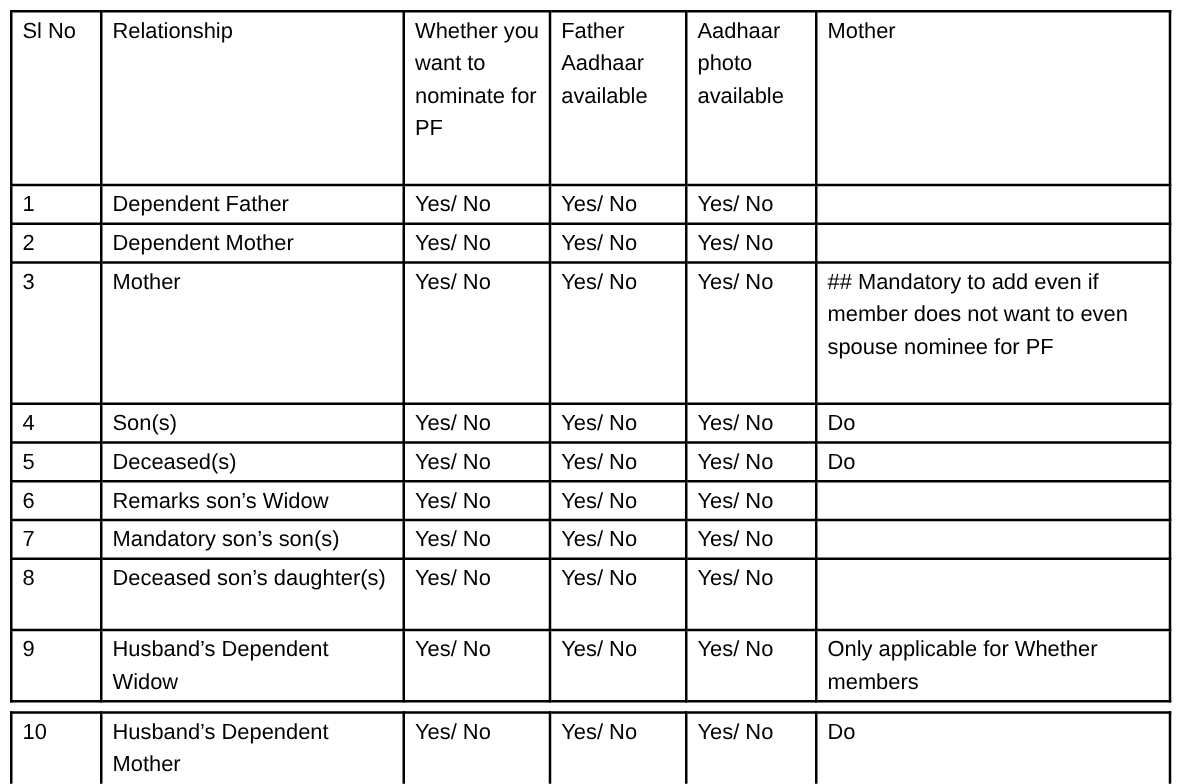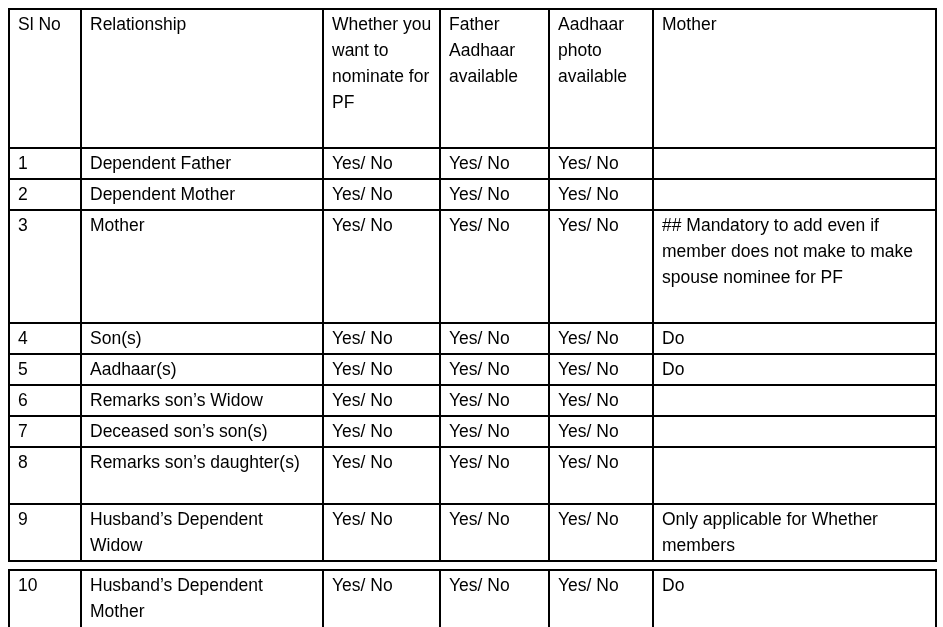--- a/index.html
+++ b/index.html
@@ -92,57 +92,57 @@
         <td>Yes/ No</td>
         <td>Yes/ No</td>
         <td></td>
       </tr>
       <tr class="h-tall">
         <td class="c-sl">3</td>
         <td>Mother</td>
         <td>Yes/ No</td>
         <td>Yes/ No</td>
         <td>Yes/ No</td>
-        <td class="bold justify pad-r46">## Mandatory to add even if member does not make to make spouse nominee for PF</td>
+        <td class="bold justify pad-r46">## Mandatory to add even if member does not want to even spouse nominee for PF</td>
       </tr>
       <tr class="h1">
         <td class="c-sl">4</td>
         <td>Son(s)</td>
         <td>Yes/ No</td>
         <td>Yes/ No</td>
         <td>Yes/ No</td>
         <td class="bold">Do</td>
       </tr>
       <tr class="h1">
         <td class="c-sl">5</td>
-        <td>Aadhaar(s)</td>
+        <td>Deceased(s)</td>
         <td>Yes/ No</td>
         <td>Yes/ No</td>
         <td>Yes/ No</td>
         <td class="bold">Do</td>
       </tr>
       <tr class="h1">
         <td class="c-sl">6</td>
         <td>Remarks son’s Widow</td>
         <td>Yes/ No</td>
         <td>Yes/ No</td>
         <td>Yes/ No</td>
         <td></td>
       </tr>
       <tr class="h1">
         <td class="c-sl">7</td>
-        <td>Deceased son’s son(s)</td>
+        <td>Mandatory son’s son(s)</td>
         <td>Yes/ No</td>
         <td>Yes/ No</td>
         <td>Yes/ No</td>
         <td></td>
       </tr>
       <tr class="h2a">
         <td class="c-sl">8</td>
-        <td class="justify pad-r24">Remarks son’s daughter(s)</td>
+        <td class="justify pad-r24">Deceased son’s daughter(s)</td>
         <td>Yes/ No</td>
         <td>Yes/ No</td>
         <td>Yes/ No</td>
         <td></td>
       </tr>
       <tr class="h2b">
         <td class="c-sl">9</td>
         <td class="justify">Husband’s Dependent Widow</td>
         <td>Yes/ No</td>
         <td>Yes/ No</td>

